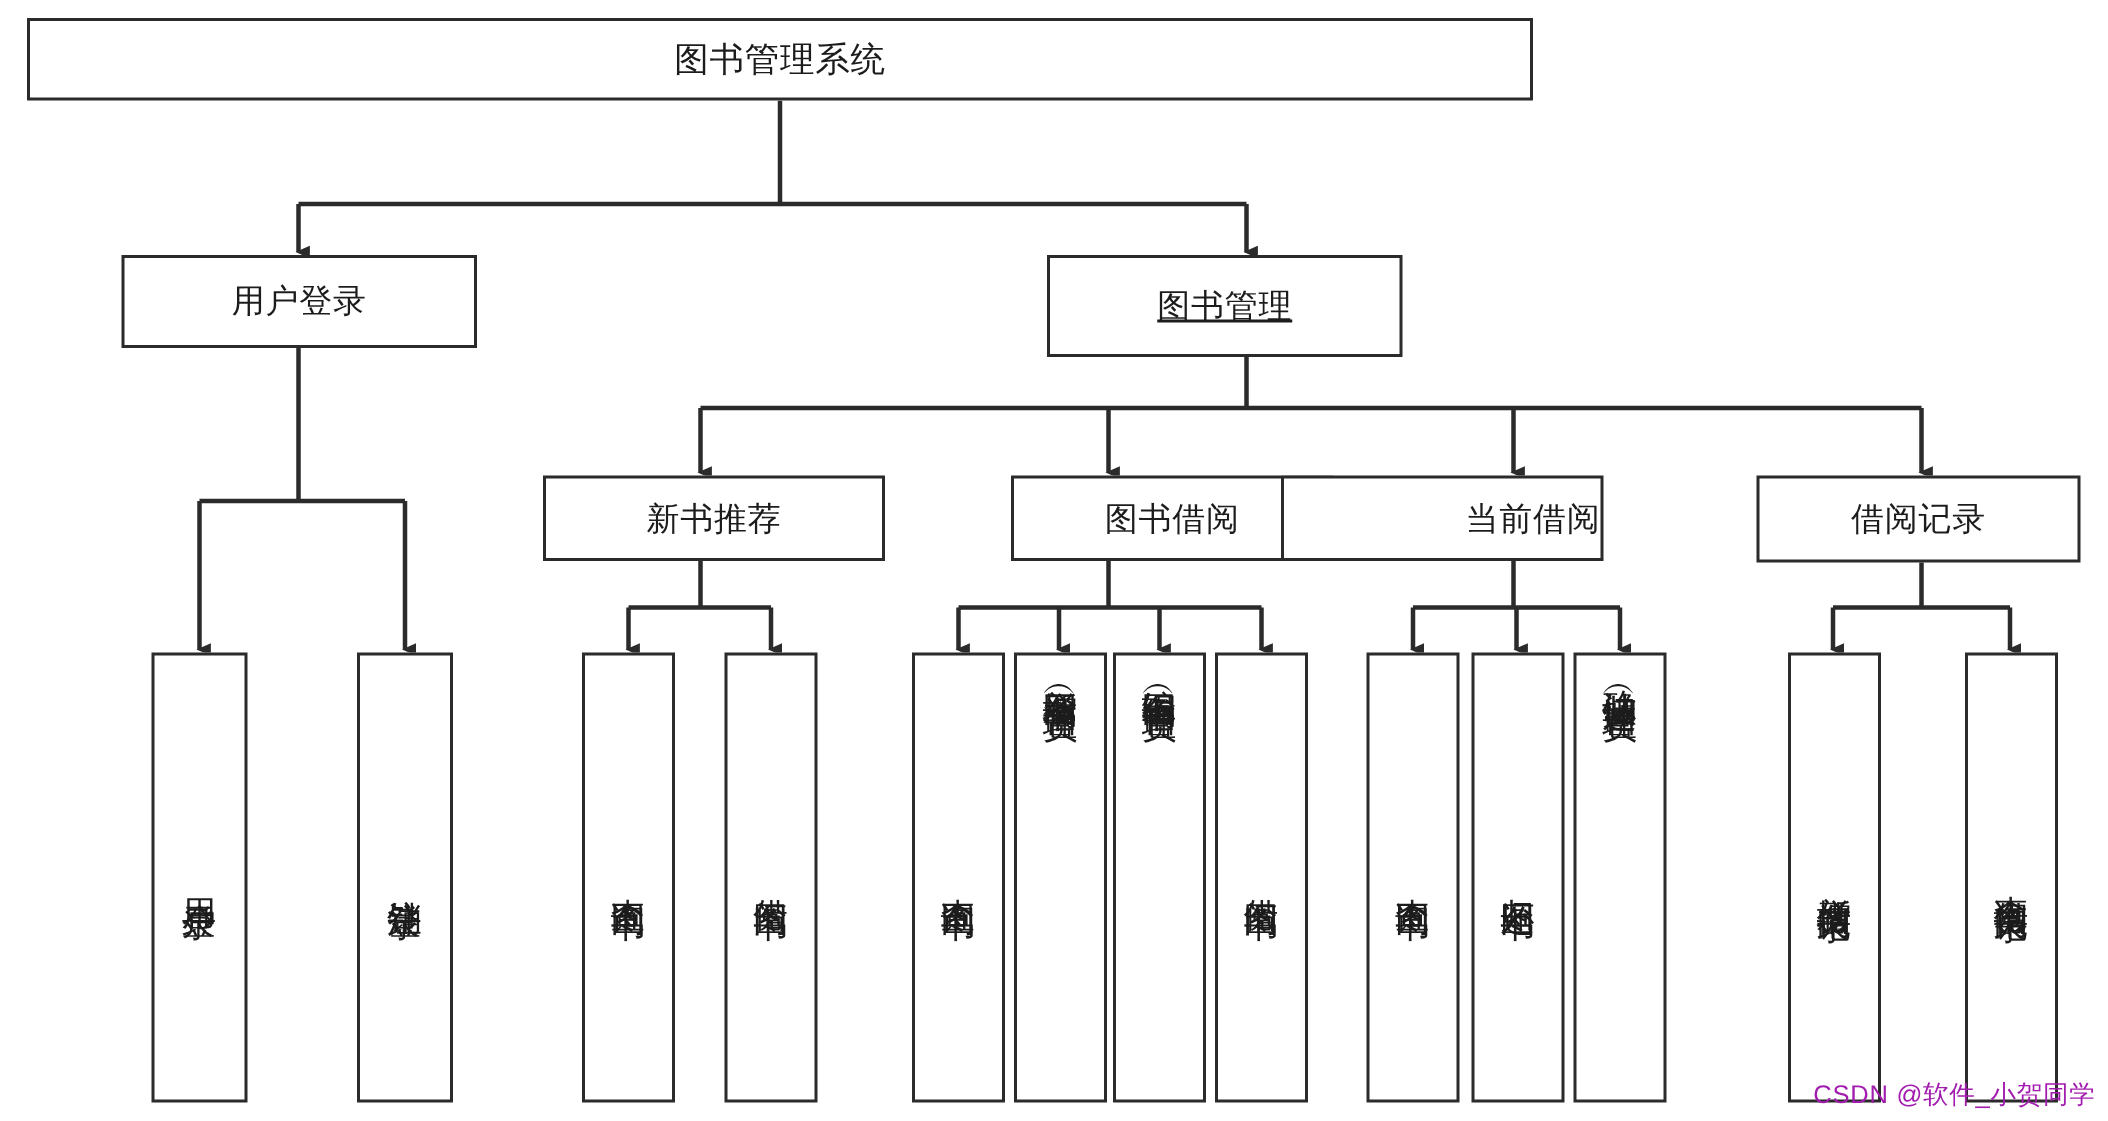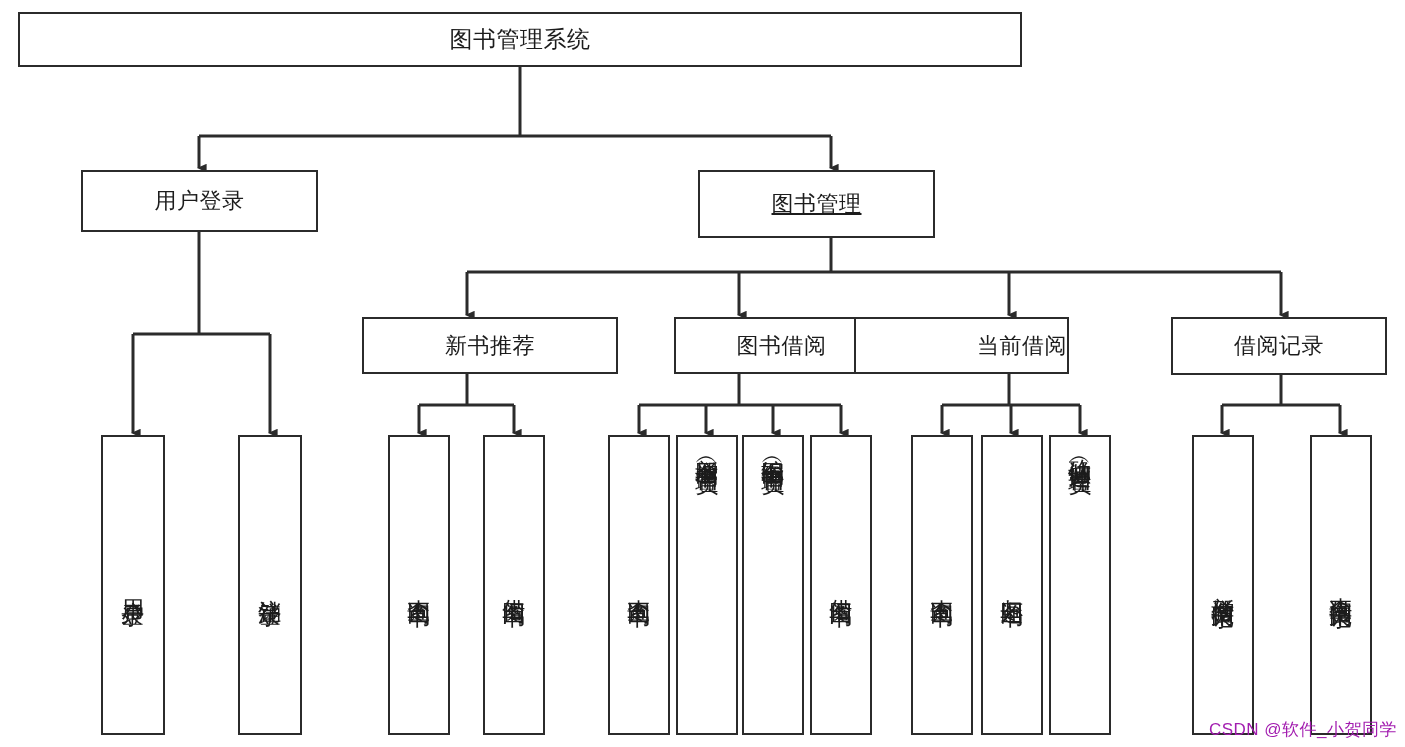--- a/index.html
+++ b/index.html
@@ -137,21 +137,21 @@
   </div>
 
   <div class="node horiz" style="left:81px; top:170px; width:237px; height:62px;">
     <span class="node-label">用户登录</span>
   </div>
 
   <div class="node horiz" style="left:698px; top:170px; width:237px; height:68px;text-decoration:underline;">
     <span class="node-label">图书管理</span>
   </div>
 
-  <div class="node horiz" style="left:362px; top:317px; width:256px; height:57px;">
+  <div class="node horiz" style="left:362px; top:317px; width:228px; height:57px;">
     <span class="node-label">新书推荐</span>
   </div>
 
   <div class="node horiz" style="left:633px; top:317px; width:215px; height:57px;margin-left:41px;">
     <span class="node-label">图书借阅</span>
   </div>
 
   <div class="node horiz" style="left:854px; top:317px; width:215px; height:57px;justify-content:flex-end;">
     <span class="node-label">当前借阅</span>
   </div>

